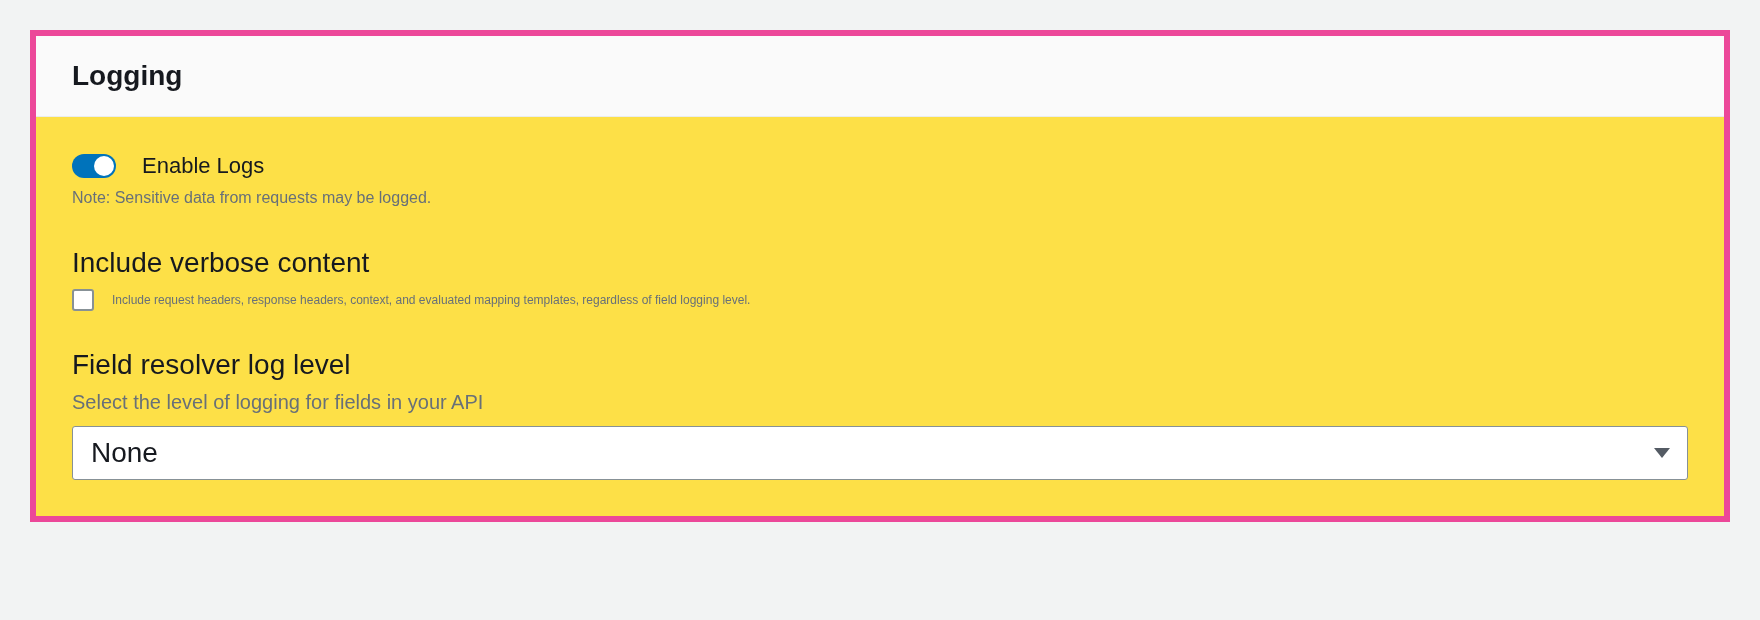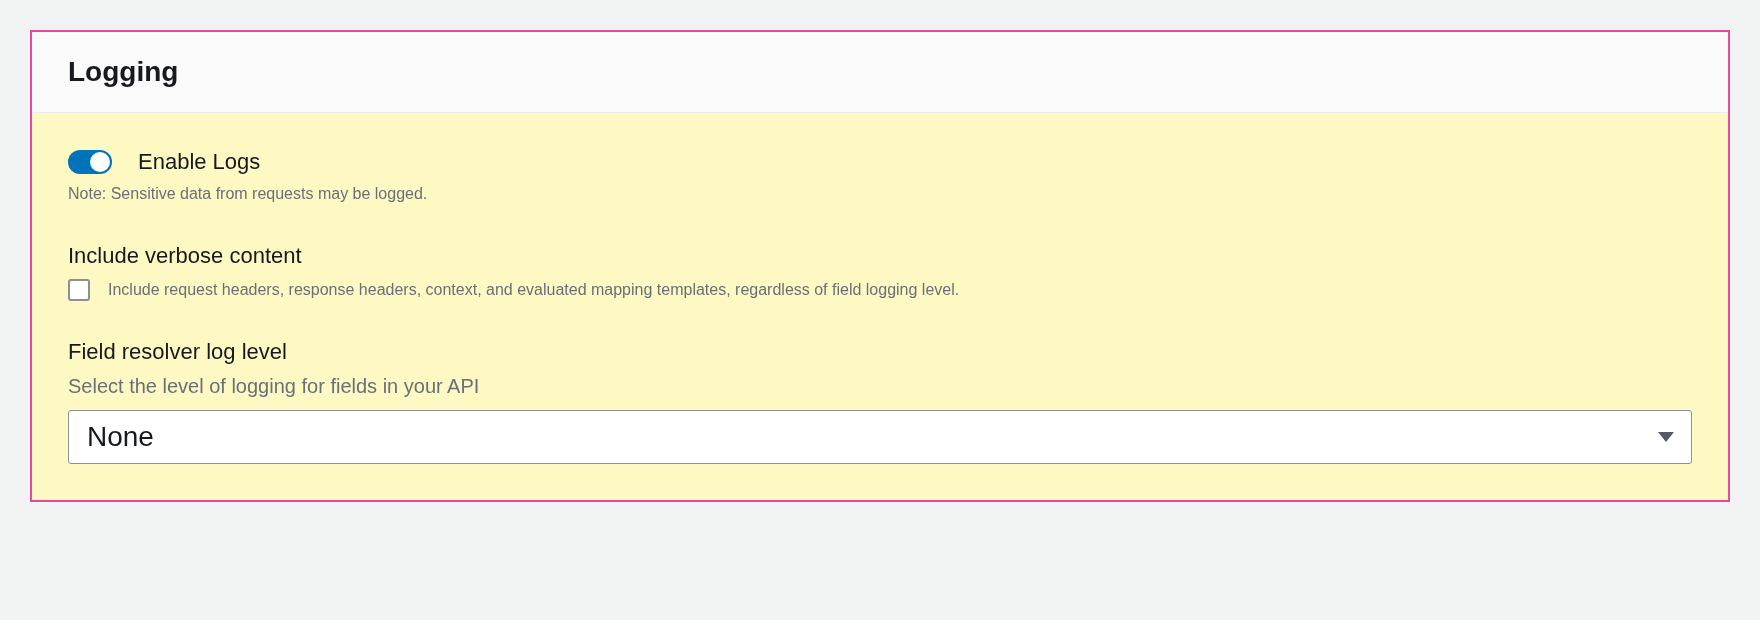--- a/index.html
+++ b/index.html
@@ -9,22 +9,22 @@
     }
     body {
       font-family: "Amazon Ember", "Helvetica Neue", Helvetica, Arial, sans-serif;
       background: #f2f3f3;
       width: 1760px;
       height: 620px;
       padding: 30px 30px 0 30px;
       color: #16191f;
     }
     .panel {
-      background: #fef9c3;
-      border: 2px solid #ec4899;
+      background: #fde047;
+      border: 6px solid #ec4899;
       overflow: hidden;
     }
     .panel-header {
       padding: 24px 36px;
       border-bottom: 1px solid #eaeded;
       background: #fafafa;
     }
     .panel-title {
       font-size: 28px;
       font-weight: 700;
@@ -60,41 +60,41 @@
     .toggle-label {
       font-size: 22px;
       color: #16191f;
     }
     .note-text {
       font-size: 16px;
       color: #687078;
       margin-bottom: 40px;
     }
     .section-label {
-      font-size: 22px;
+      font-size: 28px;
       color: #16191f;
       margin-bottom: 10px;
     }
     .checkbox-row {
       display: flex;
       align-items: center;
       gap: 18px;
       margin-bottom: 38px;
     }
     .checkbox {
       width: 22px;
       height: 22px;
       border: 2px solid #879196;
       border-radius: 3px;
       background: #ffffff;
       cursor: pointer;
       flex-shrink: 0;
     }
     .checkbox-label {
-      font-size: 16px;
+      font-size: 12px;
       color: #687078;
     }
     .field-description {
       font-size: 20px;
       color: #687078;
       margin-bottom: 12px;
     }
     .select-wrapper {
       position: relative;
       width: 100%;

